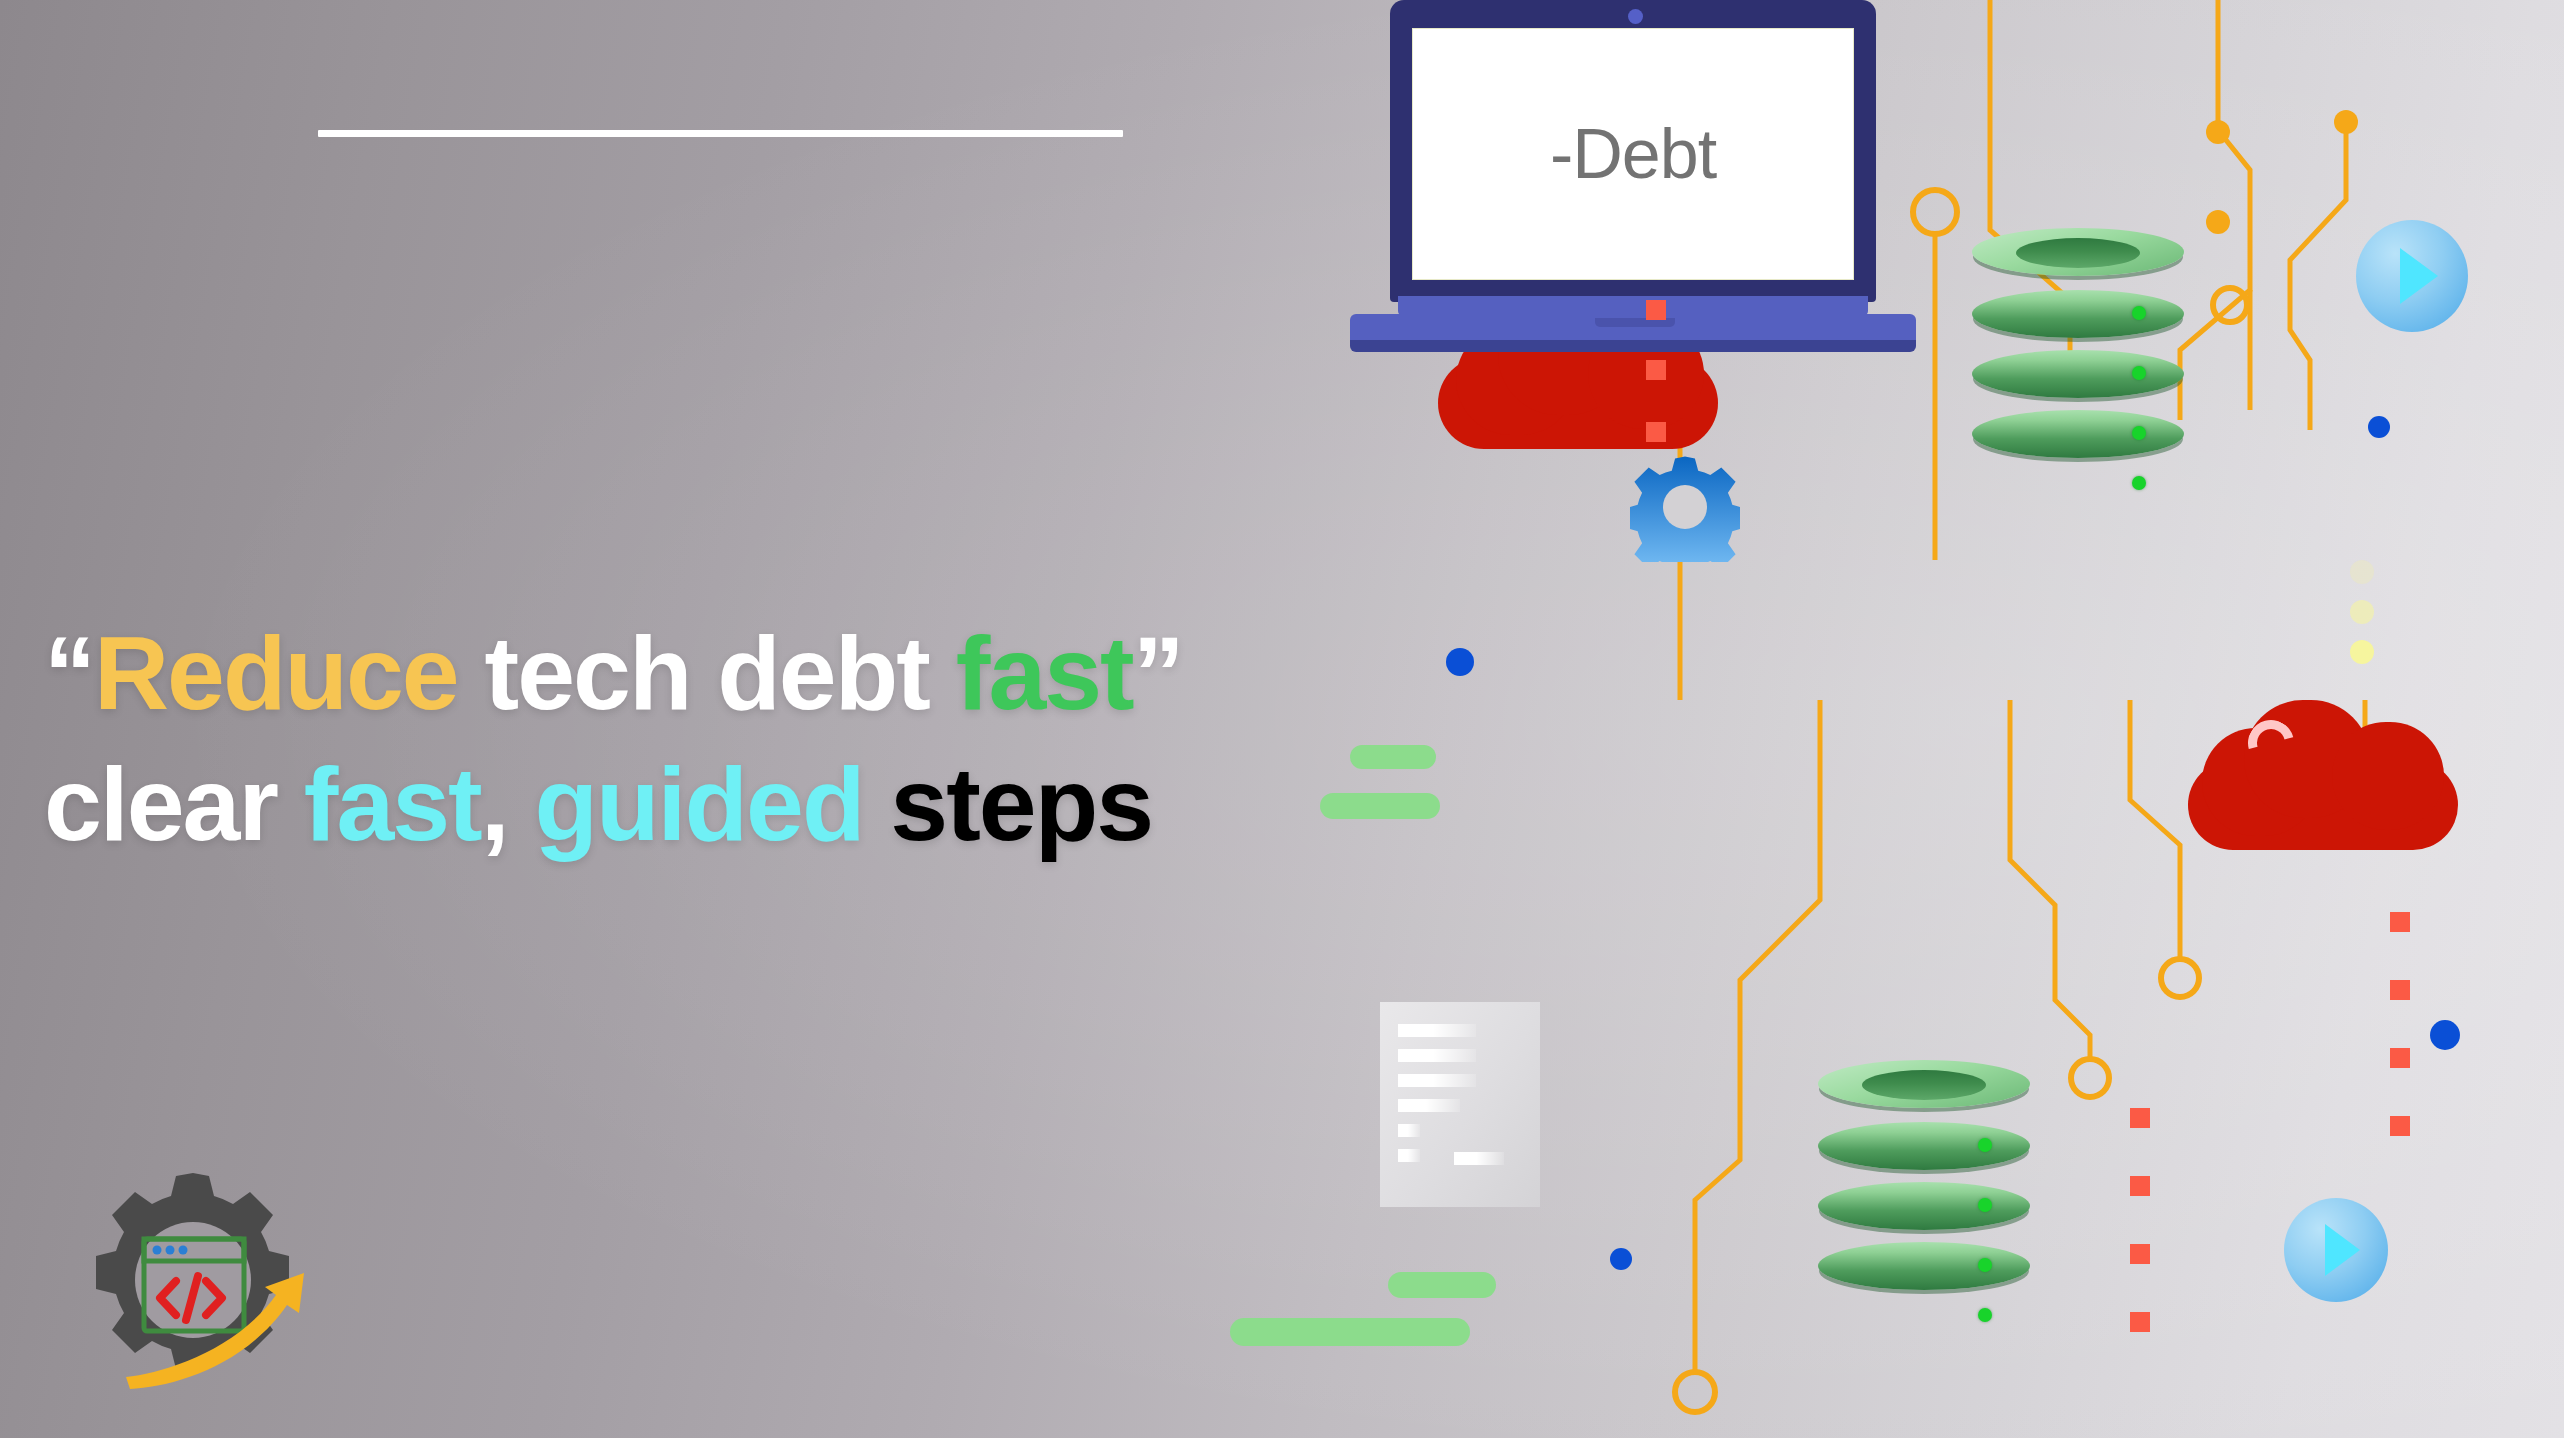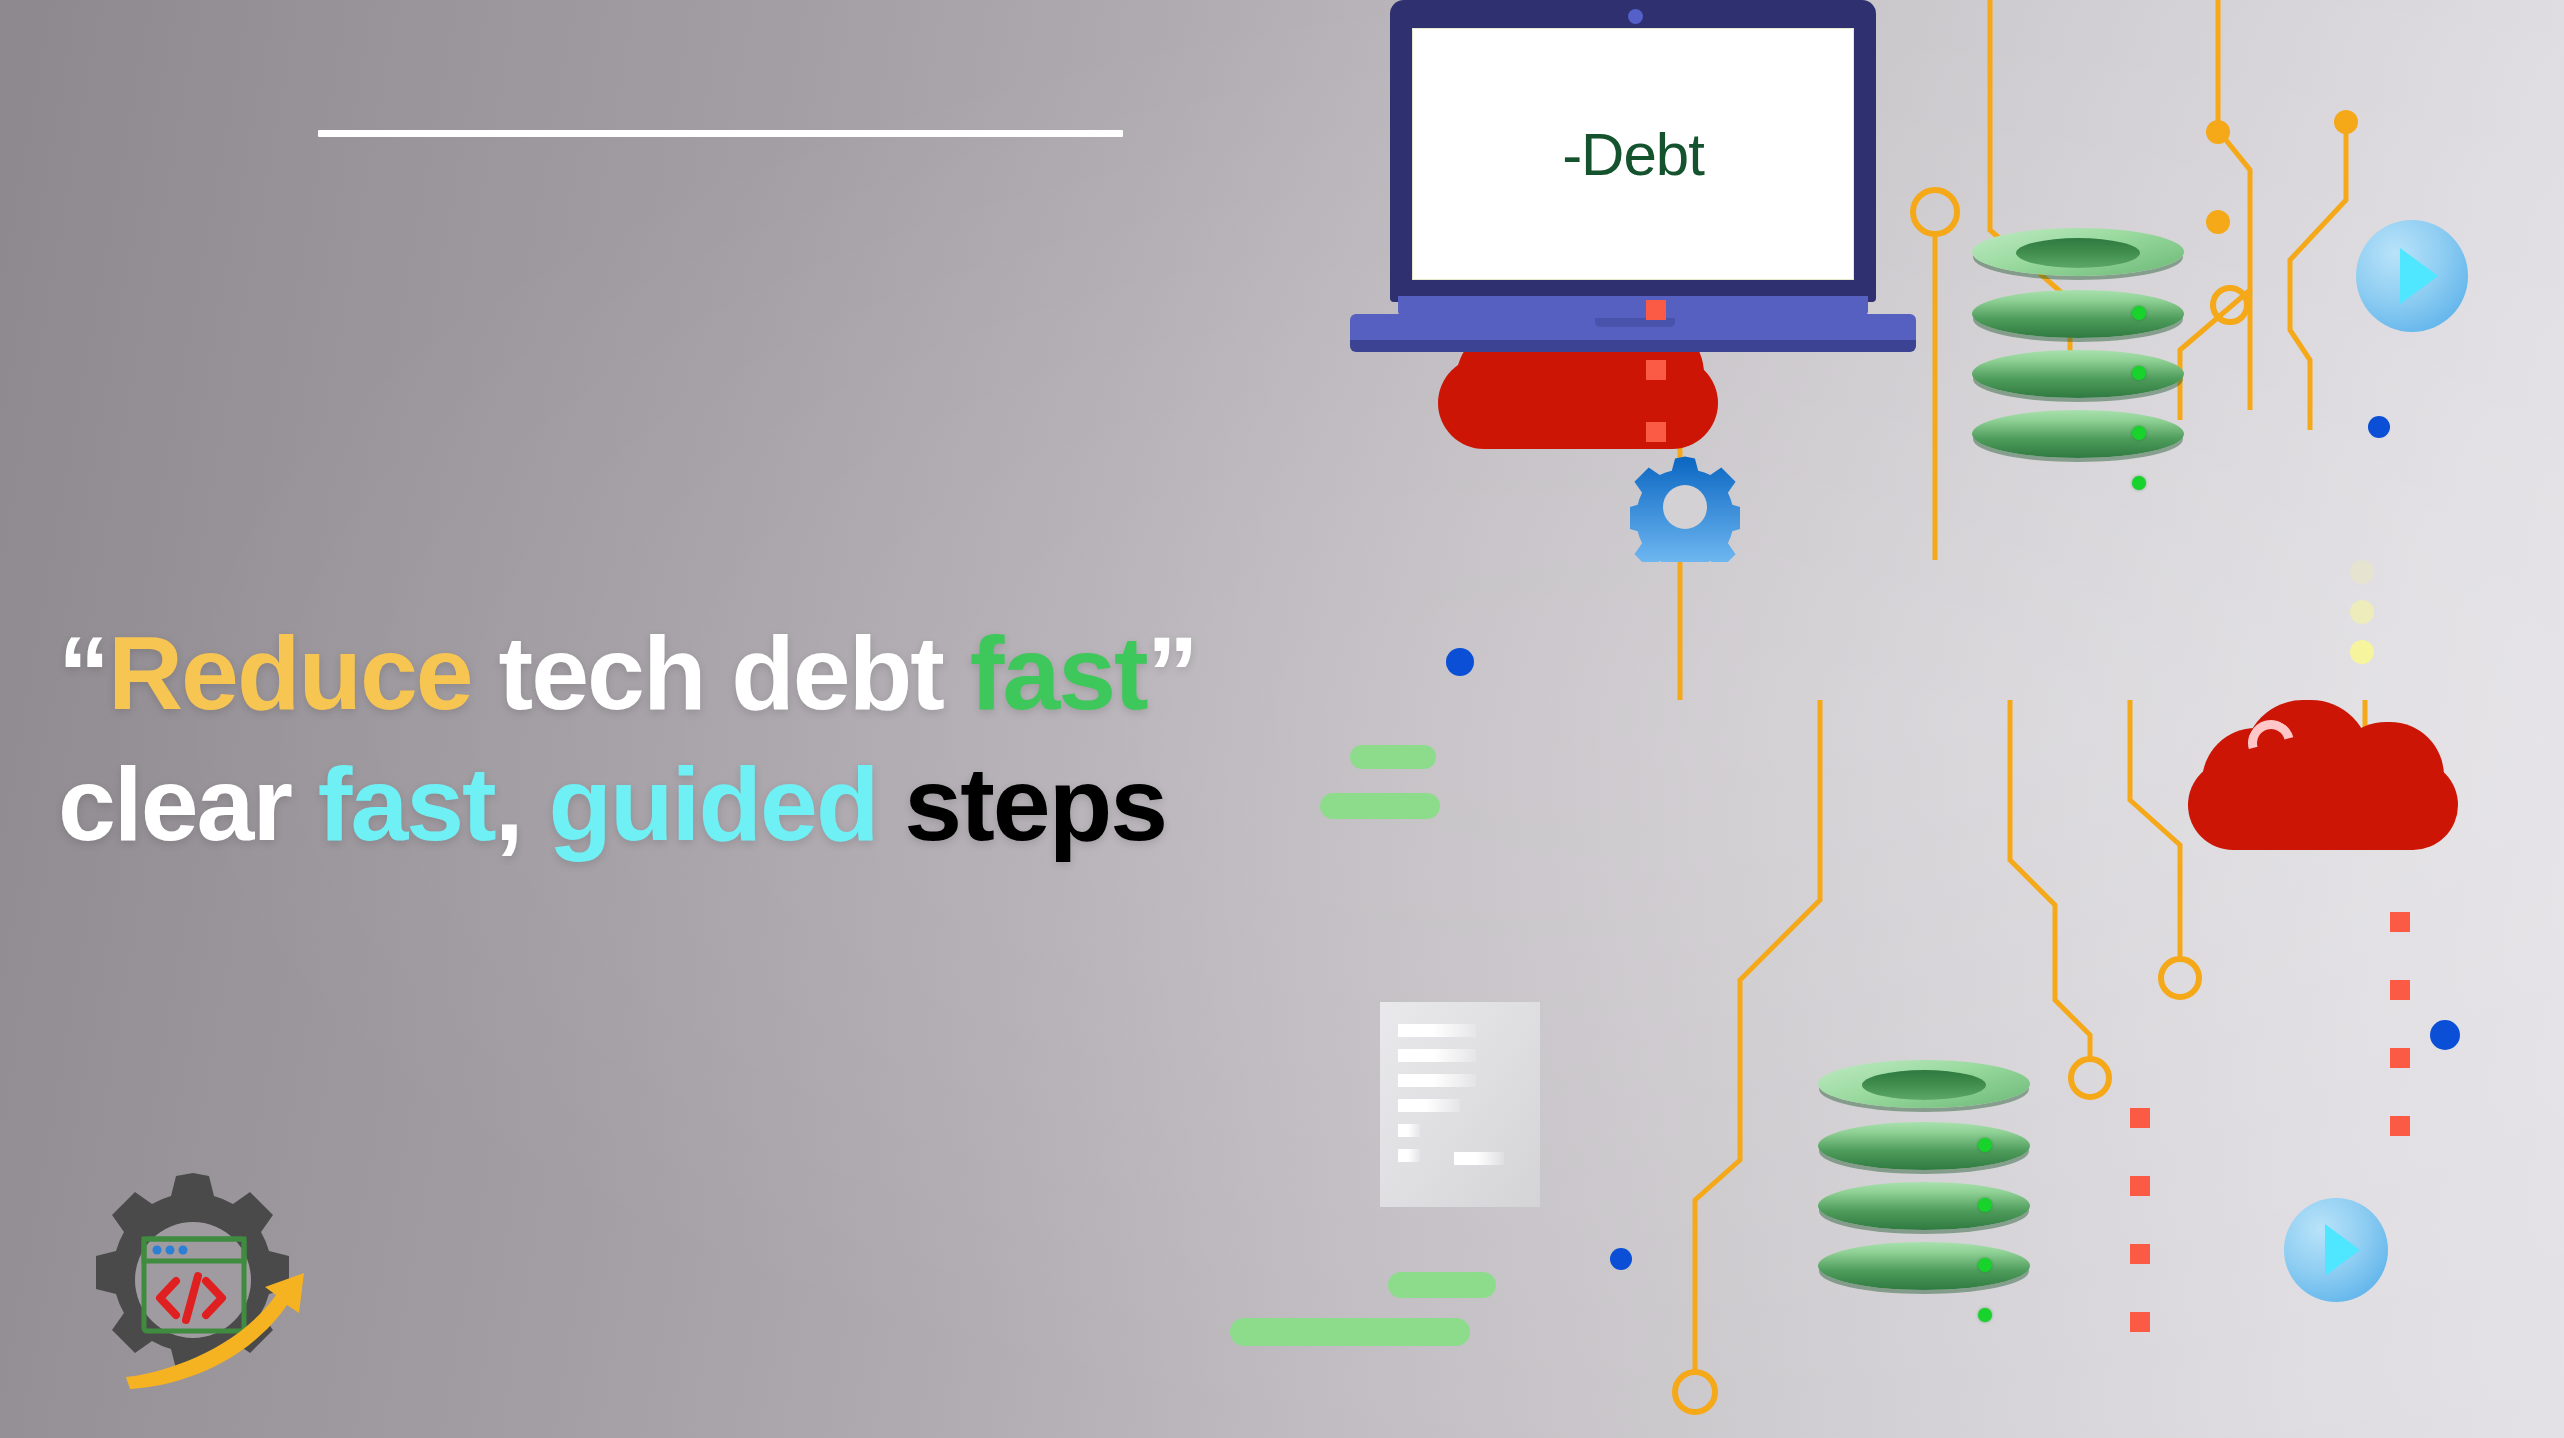--- a/index.html
+++ b/index.html
@@ -39,21 +39,21 @@
     letter-spacing:-1.5px; line-height:1;
     text-shadow:0 2px 6px rgba(0,0,0,.10);
     white-space:nowrap;
   }
   #title-underline {
     height:7px; background:#ffffff; margin-top:20px; border-radius:1px;
     width:805px;
   }
 
   #quote {
-    position:absolute; left:58px; top:608px;
+    position:absolute; left:44px; top:608px;
     font-size:104px; font-weight:bold; line-height:1.26;
     letter-spacing:-2px; white-space:nowrap;
     text-shadow:0 3px 8px rgba(0,0,0,.13);
   }
   #quote .ln { display:block; }
   .w { color:#ffffff; }
   .gold { color:#f7c552; }
   .grn { color:#3ec75a; }
   .cyn { color:#6ff0f5; }
   .red { color:#000000; }
@@ -74,21 +74,21 @@
   #lt-screen {
     position:absolute; left:22px; top:28px; width:442px; height:252px;
     background:#ffffff; border:1.5px solid #e7e9c8;
   }
   #lt-cam {
     position:absolute; left:238px; top:9px; width:15px; height:15px;
     background:#5560c8; border-radius:50%;
   }
   #lt-screen-txt {
     position:absolute; inset:0; display:flex; align-items:center; justify-content:center;
-    font-size:60px; color:#14532d; letter-spacing:-1px; font-weight:400;
+    font-size:70px; color:#737373; letter-spacing:-1px; font-weight:400;
   }
   #lt-hinge {
     position:absolute; left:48px; top:296px; width:470px; height:20px;
     background:#5560c0; border-radius:0 0 5px 5px;
   }
   #lt-base {
     position:absolute; left:0px; top:314px; width:566px; height:34px;
     background:#5560c0; border-radius:6px;
   }
   #lt-base-lip {

